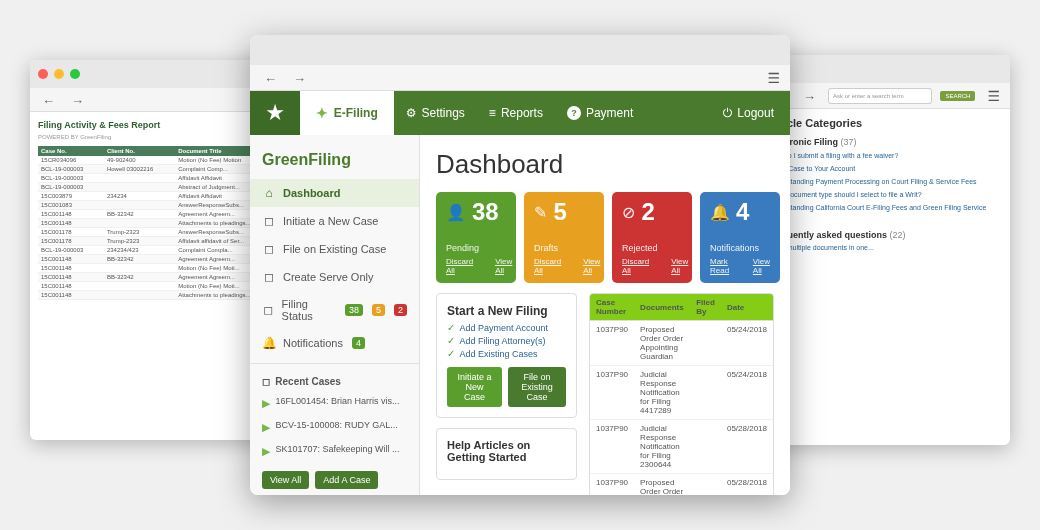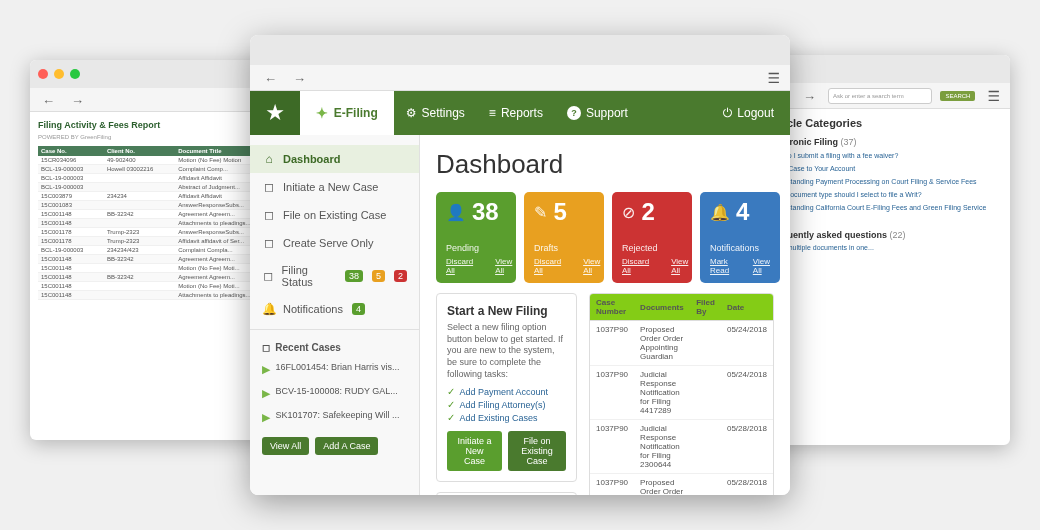--- a/index.html
+++ b/index.html
@@ -736,31 +736,34 @@
     <div class="header-nav-item">
       <span>⚙</span>
       <span>Settings</span>
     </div>
     <div class="header-nav-item">
       <span>≡</span>
       <span>Reports</span>
     </div>
     <div class="header-nav-item">
       <span style="background:#fff;color:#4a7a2e;border-radius:50%;width:14px;height:14px;display:inline-flex;align-items:center;justify-content:center;font-size:9px;font-weight:bold;">?</span>
-      <span>Support</span>
+      <span>Payment</span>
     </div>
     <div class="header-logout">
       <span>⏻</span>
       <span>Logout</span>
     </div>
   </div>
 
   <div class="main-body">
 
     <div class="sidebar">
+      <div class="sidebar-logo">
+        <span class="sidebar-logo-text">GreenFiling</span>
+      </div>
       <div class="sidebar-item active">
         <span class="sidebar-icon">⌂</span>
         <span>Dashboard</span>
       </div>
       <div class="sidebar-item">
         <span class="sidebar-icon">◻</span>
         <span>Initiate a New Case</span>
       </div>
       <div class="sidebar-item">
         <span class="sidebar-icon">◻</span>
@@ -854,21 +857,20 @@
             <span class="stat-action-link">View All</span>
           </div>
         </div>
       </div>
 
       <div class="content-cols">
         <div class="content-left">
 
           <div class="start-filing-box">
             <div class="start-filing-title">Start a New Filing</div>
-            <div class="start-filing-desc">Select a new filing option button below to get started. If you are new to the system, be sure to complete the following tasks:</div>
             <div class="start-filing-link">
               <span>Add Payment Account</span>
             </div>
             <div class="start-filing-link">
               <span>Add Filing Attorney(s)</span>
             </div>
             <div class="start-filing-link">
               <span>Add Existing Cases</span>
             </div>
             <div class="filing-btns">

